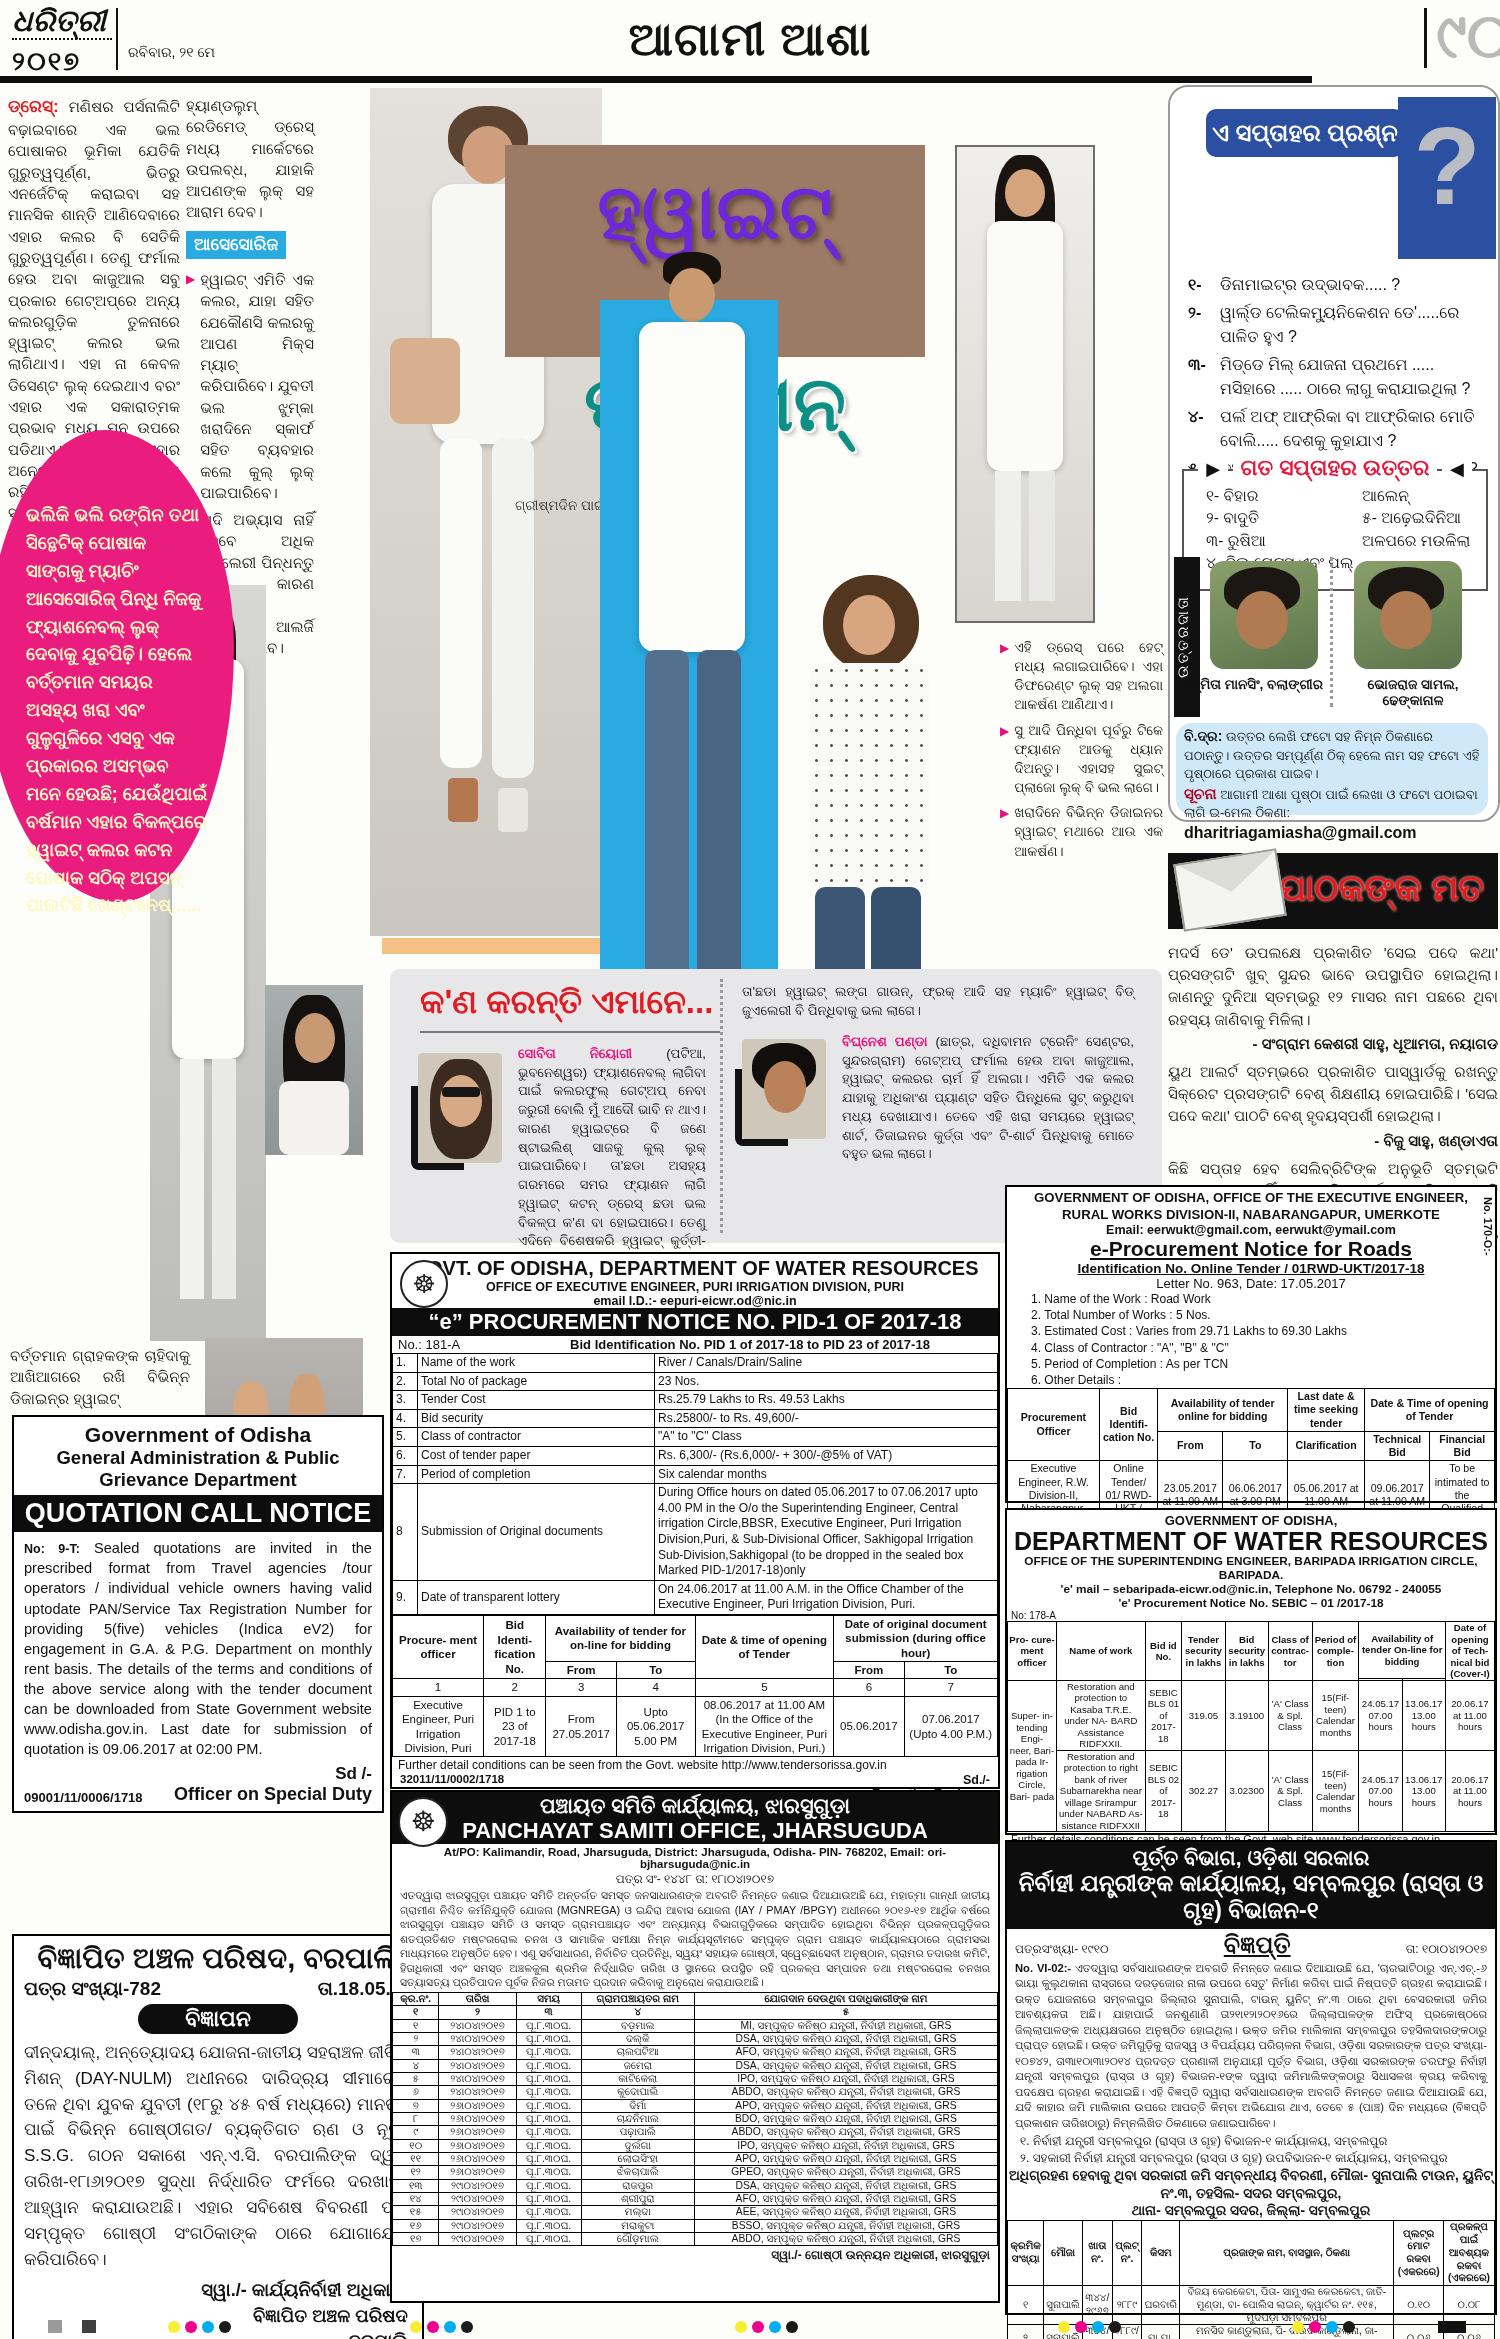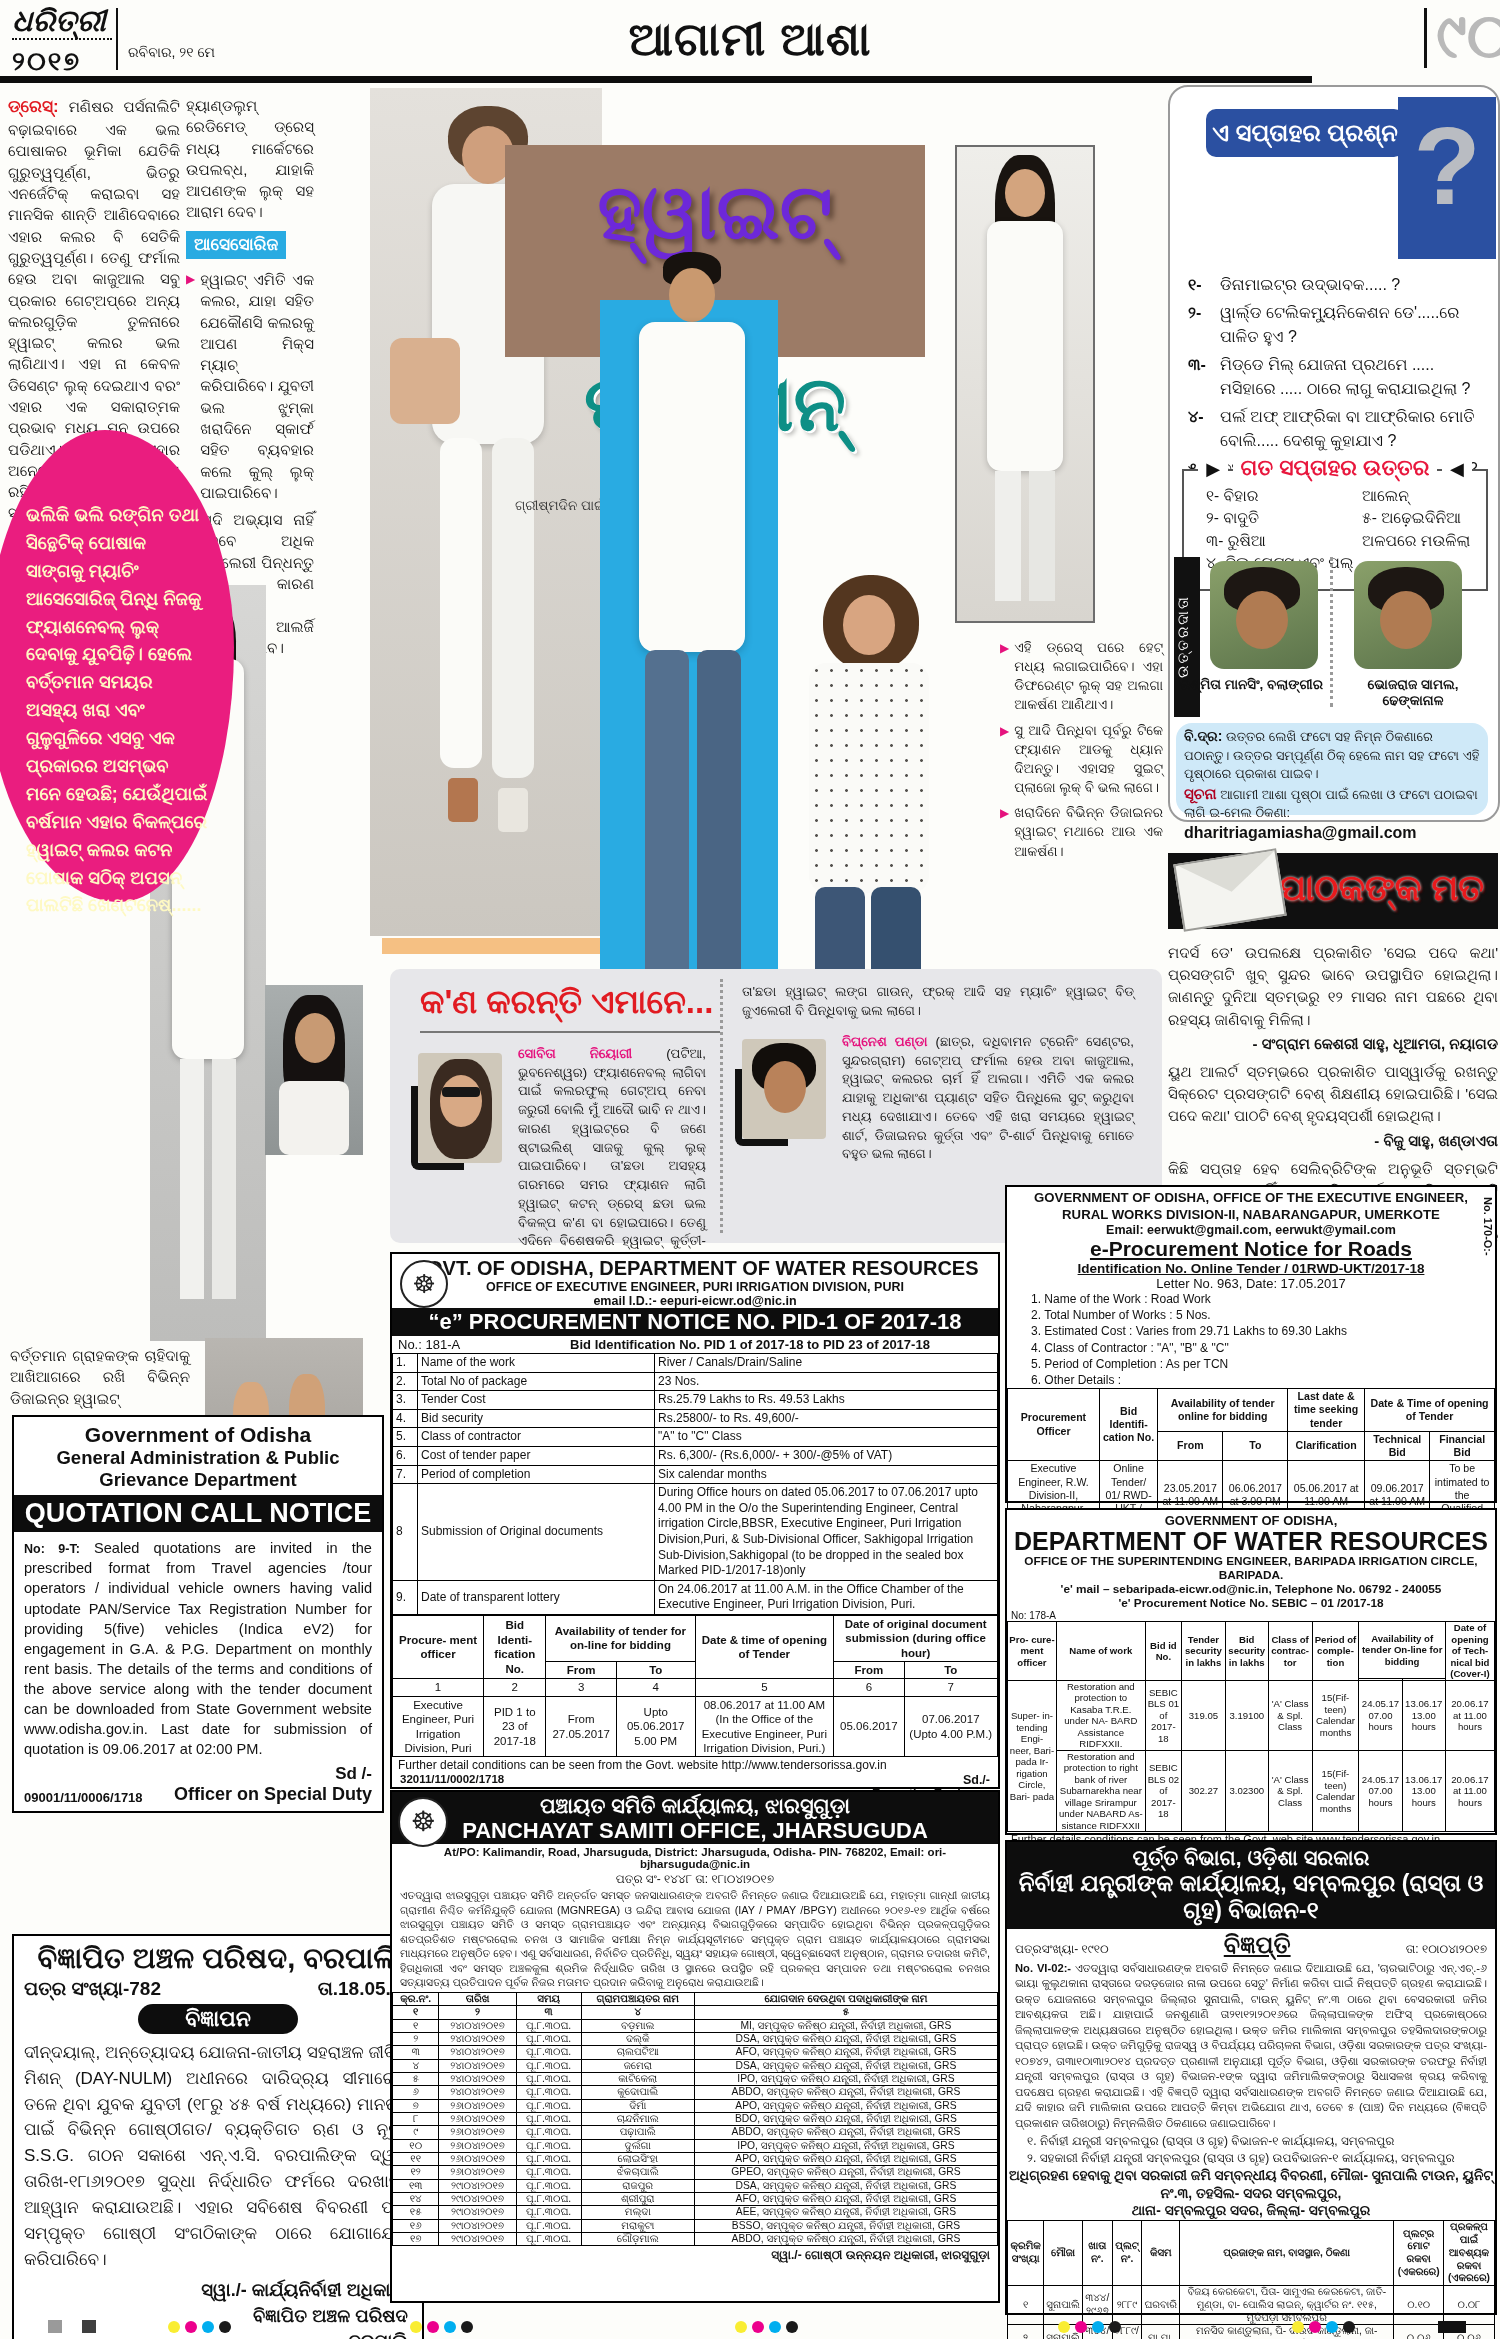--- a/index.html
+++ b/index.html
@@ -146,21 +146,21 @@
   #bari .ft{font-size:11px;padding:1px 4px;}
   #bari .sg{text-align:right;font-weight:bold;font-size:12.5px;line-height:1.25;padding-right:6px;}
   
   #samb{left:1005px;top:1840px;width:492px;height:475px;}
   #samb .bb1{font-size:21px;padding-top:4px;}
   #samb .bb2{font-size:23px;padding-bottom:5px;}
   #samb .tr1{display:flex;justify-content:space-between;align-items:baseline;padding:2px 8px 0 8px;}
   #samb .ti{font-size:24px;font-weight:bold;text-decoration:underline;}
   #samb .sm{font-size:12px;}
   #samb .bd{font-size:11.2px;line-height:1.38;padding:2px 8px;}
-  #samb .ad{font-size:12px;padding:0 20px;line-height:1.4;}
+  #samb .ad{font-size:12px;padding:0 13px;line-height:1.4;}
   #samb .bold1{font-size:13.8px;font-weight:bold;text-align:center;line-height:1.3;}
   #samb .t th,#samb .t td{font-size:10.2px;line-height:1.25;padding:0 2px;}
   
   .dot{width:12px;height:12px;border-radius:50%;}
 </style>
 </head>
 <body>
 
 <div id="page">
 

